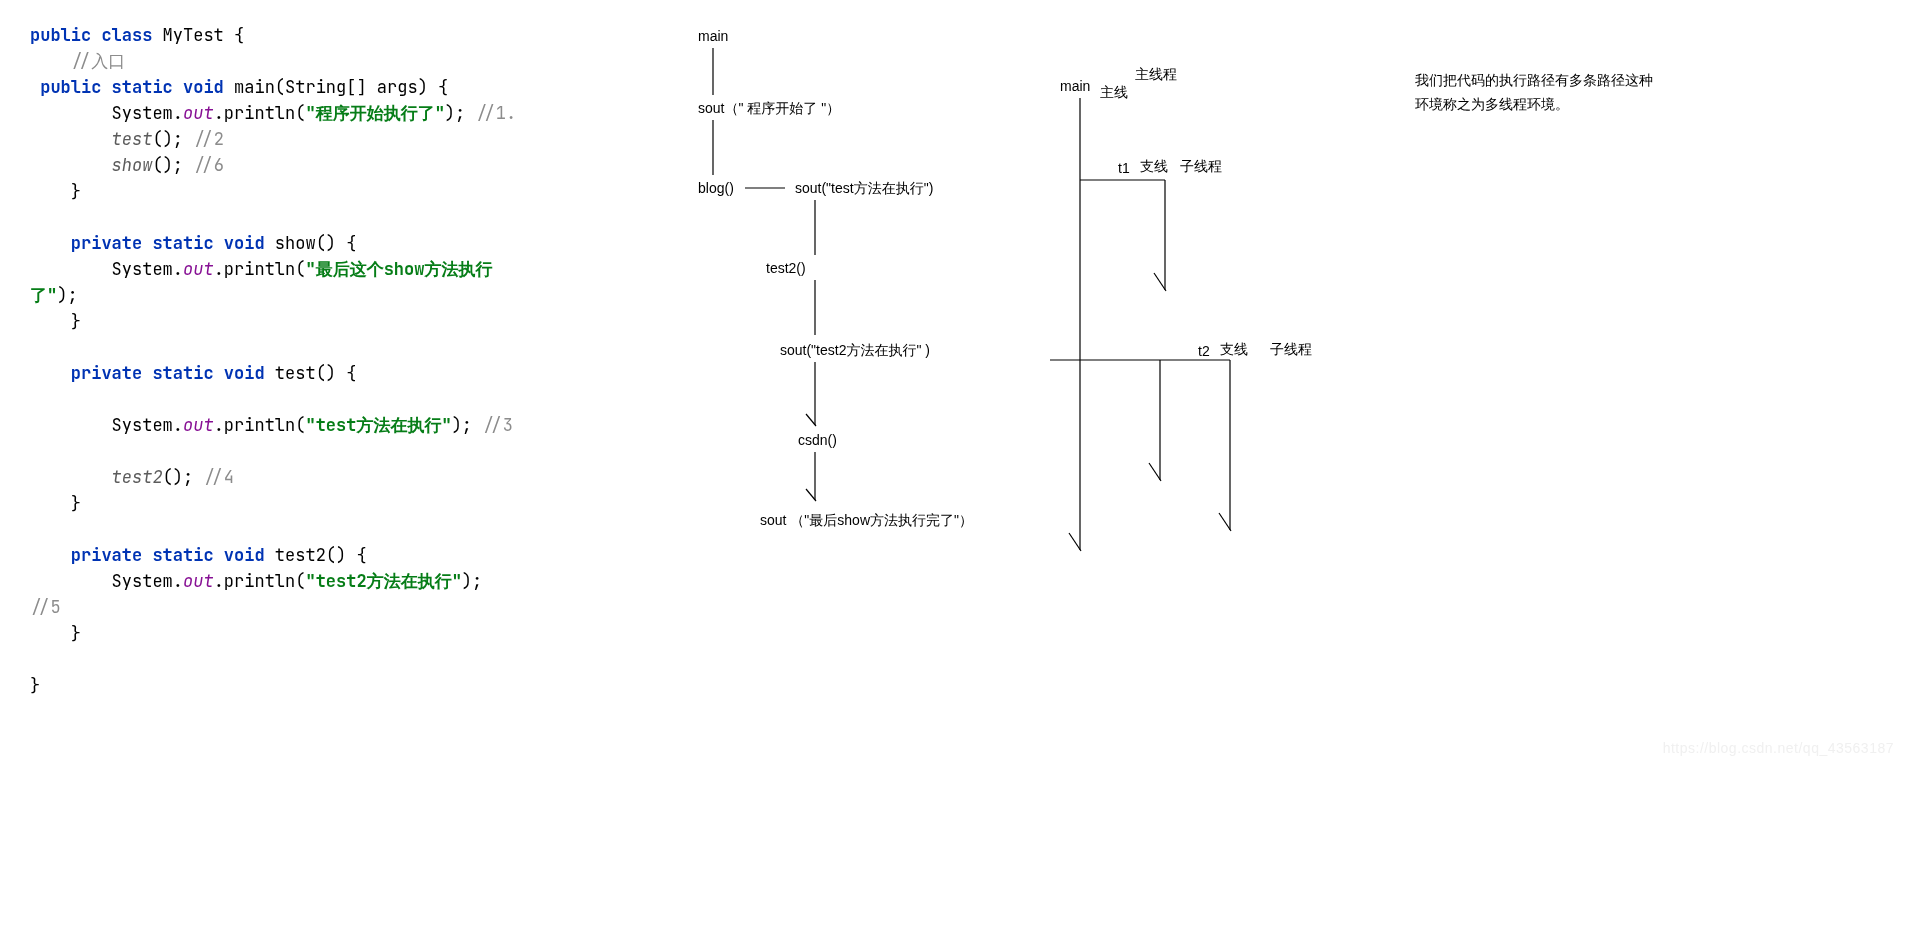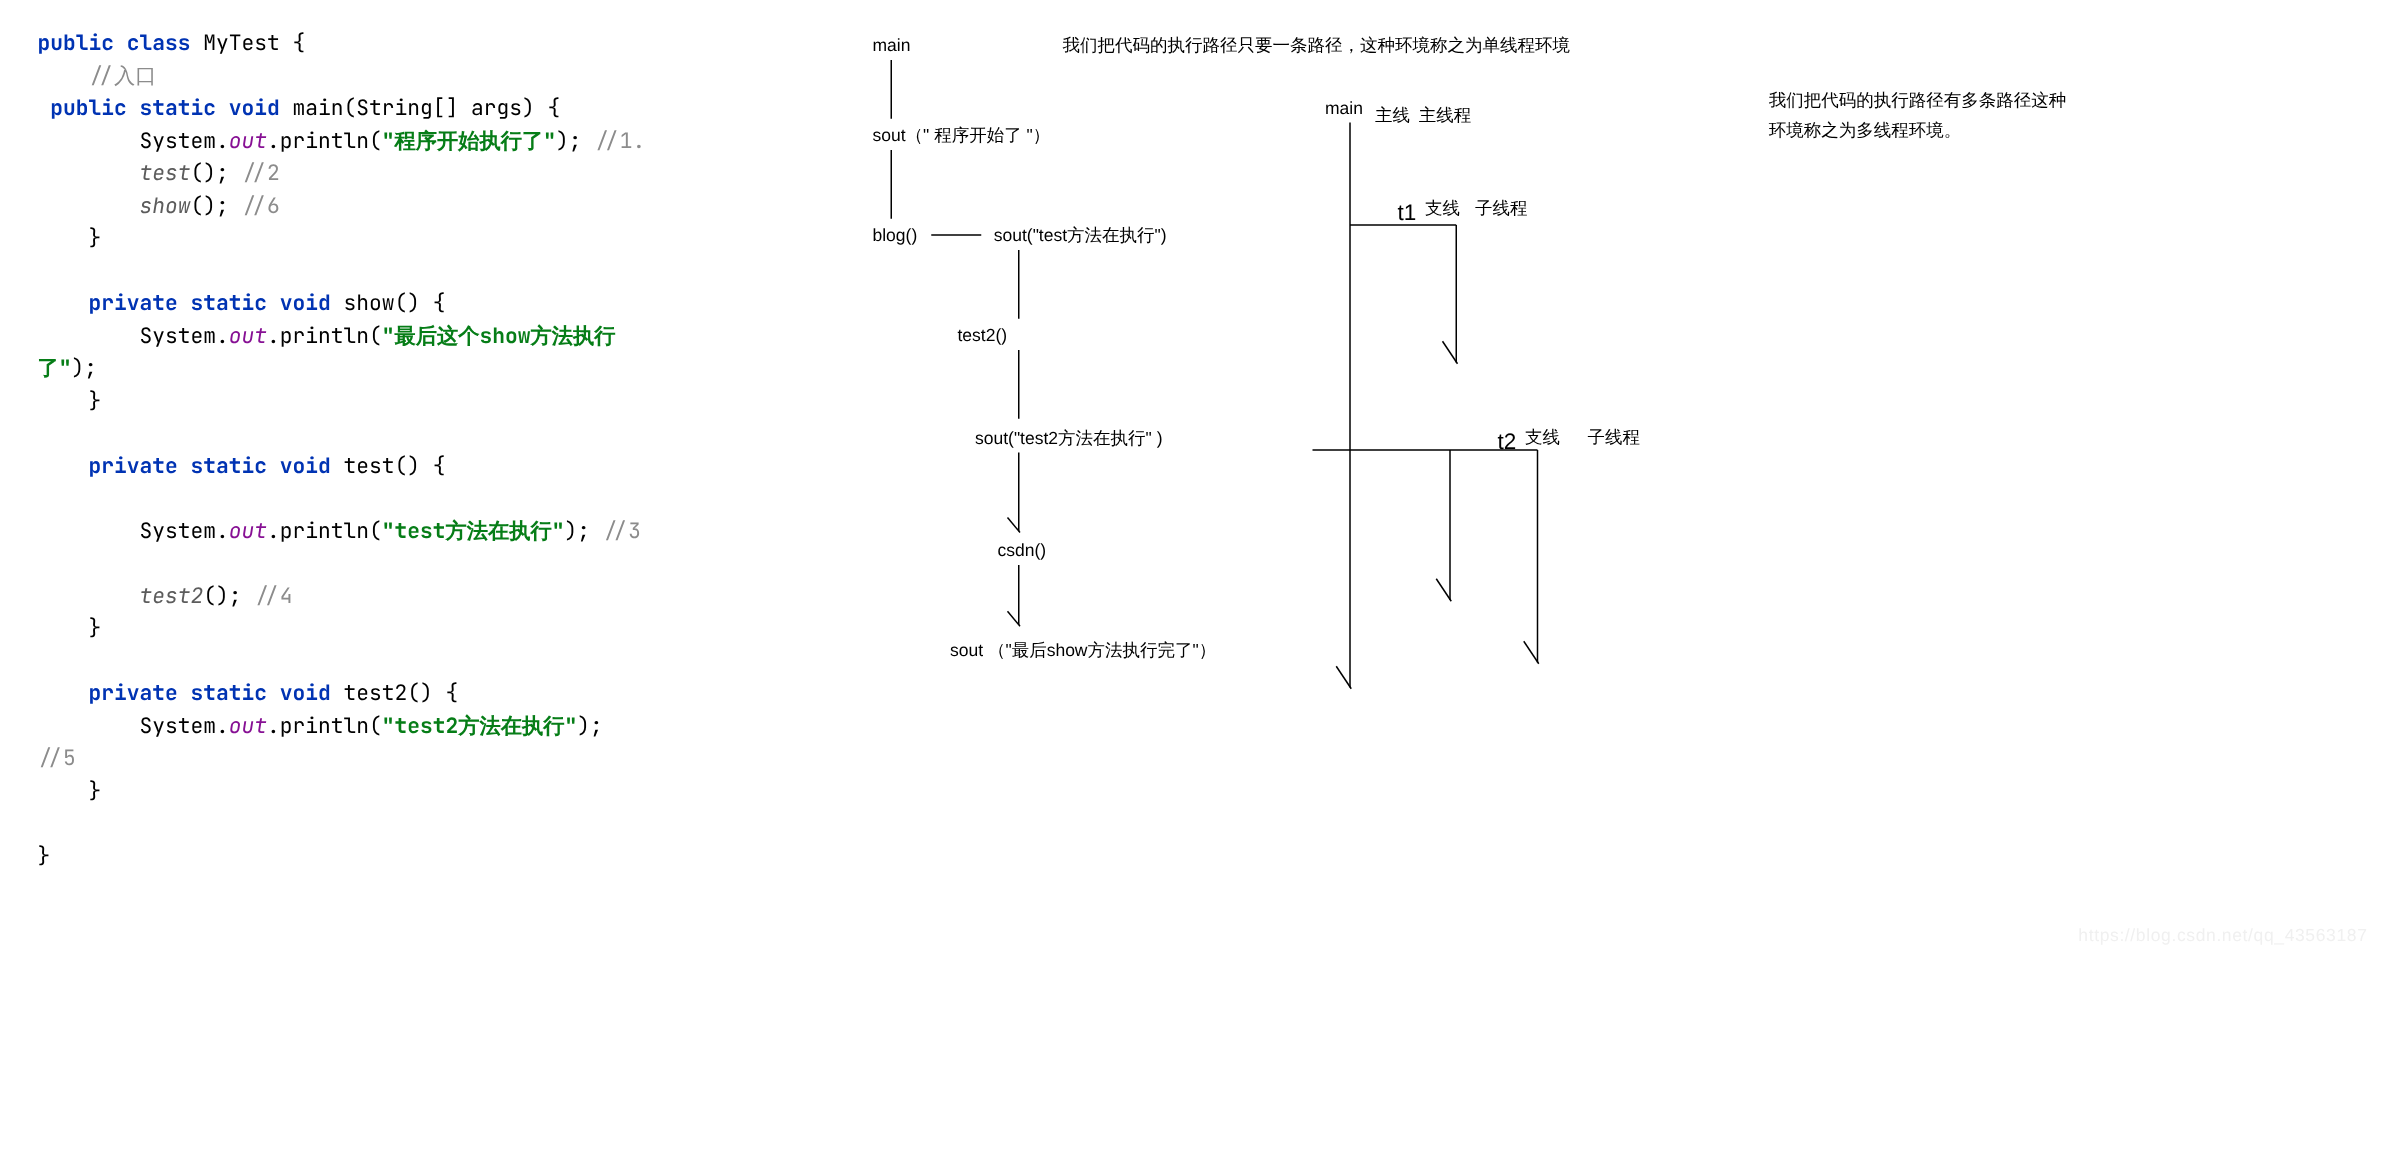--- a/index.html
+++ b/index.html
@@ -38,21 +38,21 @@
   .code .str  { color: #067D17; font-weight: 600; }
   .code .cmt  { color: #8C8C8C; }
   .code .pun  { color: #000; }
   
   .lbl {
     position: absolute;
     white-space: nowrap;
     color: #000;
     font-size: 14px;
   }
-  .small { font-size: 18px; }
+  .small { font-size: 14px; }
   .watermark {
     position: absolute;
     right: 20px;
     bottom: 10px;
     color: #f0f0f0;
     font-size: 14px;
     letter-spacing: 0.5px;
   }
   svg { position: absolute; left: 0; top: 0; }
 </style>
@@ -120,26 +120,25 @@
   <div class="lbl" style="left:698px;top:100px">sout（" 程序开始了 "）</div>
   <div class="lbl" style="left:698px;top:180px">blog()</div>
   <div class="lbl" style="left:795px;top:180px">sout("test方法在执行")</div>
   <div class="lbl" style="left:766px;top:260px">test2()</div>
   <div class="lbl" style="left:780px;top:342px">sout("test2方法在执行" )</div>
   <div class="lbl" style="left:798px;top:432px">csdn()</div>
   <div class="lbl" style="left:760px;top:512px">sout （"最后show方法执行完了"）</div>
 
   <div class="lbl" style="left:1060px;top:78px">main</div>
   <div class="lbl" style="left:1100px;top:84px">主线</div>
-  <div class="lbl" style="left:1135px;top:84px">主线程</div>
+  <div class="lbl" style="left:1135px;top:66px">主线程</div>
   <div class="lbl small" style="left:1118px;top:160px">t1</div>
   <div class="lbl" style="left:1140px;top:158px">支线</div>
   <div class="lbl" style="left:1180px;top:158px">子线程</div>
   <div class="lbl small" style="left:1198px;top:343px">t2</div>
   <div class="lbl" style="left:1220px;top:341px">支线</div>
   <div class="lbl" style="left:1270px;top:341px">子线程</div>
 
-  <div class="lbl" style="left:850px;top:28px">我们把代码的执行路径只要一条路径，这种环境称之为单线程环境</div>
   <div class="lbl" style="left:1415px;top:72px">我们把代码的执行路径有多条路径这种</div>
   <div class="lbl" style="left:1415px;top:96px">环境称之为多线程环境。</div>
 
   <div class="watermark">https://blog.csdn.net/qq_43563187</div>
 </div>
 
 </body></html>

